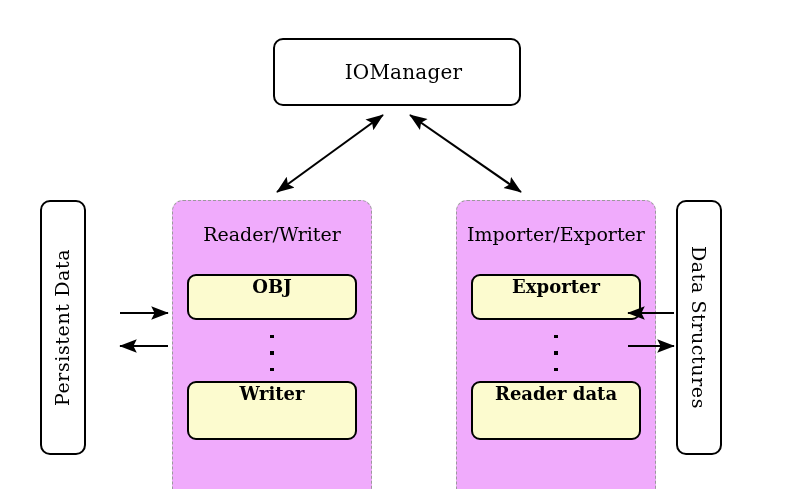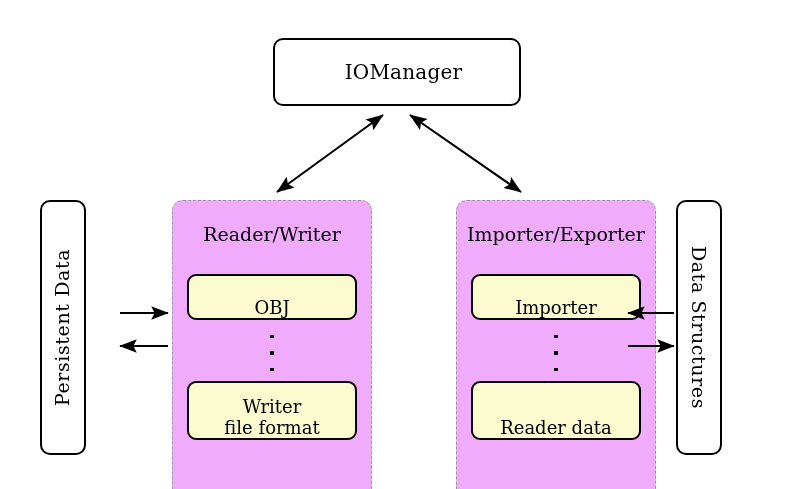--- a/index.html
+++ b/index.html
@@ -93,26 +93,27 @@
   
   .item {
     position: absolute;
     box-sizing: border-box;
     left: 14px;
     right: 14px;
     border: 2.6px solid #000000;
     border-radius: 9px;
     background: #fcfbcf;
     display: flex;
-    align-items: flex-end;
+    align-items: flex-start;
     justify-content: center;
     text-align: center;
     font-size: 18px;
     line-height: 1.18;
     color: #000000;
+    font-weight: bold;
   }
   .item-top    { top: 73px;  height: 46px; }
   .item-bottom { top: 180px; height: 59px; }
 
   
   .vdots {
     position: absolute;
     left: 0;
     right: 0;
     top: 134px;
@@ -166,30 +167,29 @@
 
     <div class="vdots">
       <i></i>
       <i></i>
       <i></i>
     </div>
 
     <div class="item item-bottom">
       <span>
         <span>Writer</span><br>
-        <span>file format</span>
       </span>
     </div>
   </div>
 
   <div class="group" id="group-importer-exporter">
     <div class="group-title">Importer/Exporter</div>
 
     <div class="item item-top">
-      <span>Importer</span>
+      <span>Exporter</span>
     </div>
 
     <div class="vdots">
       <i></i>
       <i></i>
       <i></i>
     </div>
 
     <div class="item item-bottom">
       <span>

